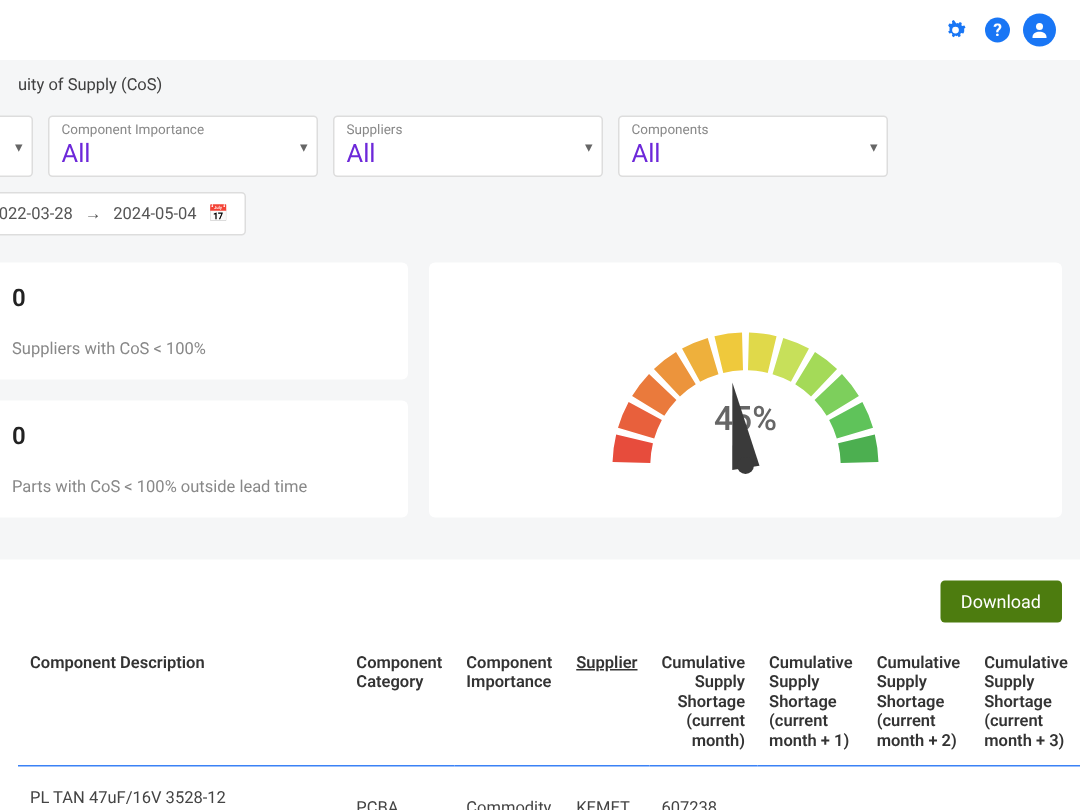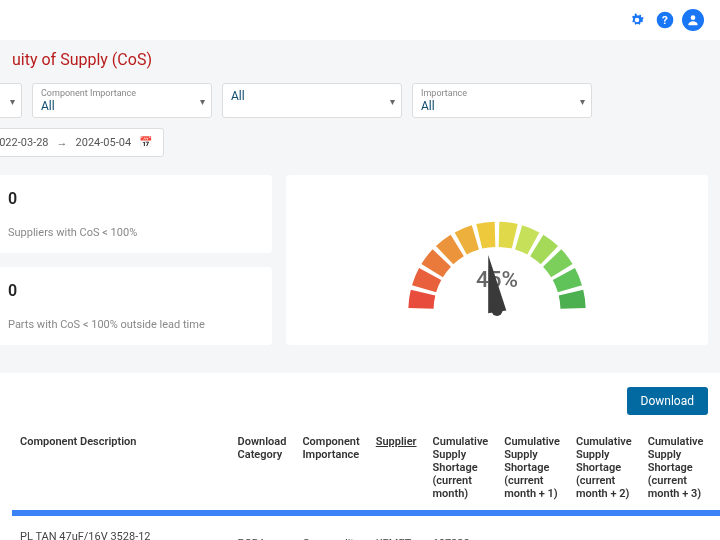--- a/index.html
+++ b/index.html
@@ -1,41 +1,41 @@
 <!DOCTYPE html>
 <html><head>
 <meta charset="utf-8">
 <style>
 *{box-sizing:border-box;margin:0;padding:0;font-family:-apple-system,BlinkMacSystemFont,"Segoe UI",Roboto,sans-serif}
 body{background:#f5f6f7;color:#2c2c2c;font-size:13px;overflow-x:hidden}
 .topbar{background:#fff;height:40px;display:flex;justify-content:flex-end;align-items:center;padding:0 16px;gap:6px}
 .topbar .icon-btn{width:22px;height:22px;border-radius:50%;display:flex;align-items:center;justify-content:center;cursor:pointer}
 .icon-blue{color:#1976f5}
 .icon-circle{background:#1976f5;color:#fff}
-.breadcrumb{padding:10px 12px 6px;font-size:16px;color:#b91c1c}
+.breadcrumb{padding:10px 12px 6px;font-size:11px;color:#404040}
 .filters{display:flex;gap:10px;padding:8px 12px;flex-wrap:wrap;margin-left:-30px}
 .sel{background:#fff;border:1px solid #ddd;border-radius:3px;padding:4px 8px;min-width:180px;display:flex;flex-direction:column;position:relative}
 .sel.small{min-width:40px}
 .sel .lbl{font-size:9px;color:#888}
-.sel .val{font-size:12px;color:#0c4a6e;padding-top:1px}
+.sel .val{font-size:17px;color:#6d28d9;padding-top:1px}
 .sel .chev{position:absolute;right:6px;top:50%;transform:translateY(-50%);color:#666;font-size:10px}
 .daterange{background:#fff;border:1px solid #ddd;border-radius:3px;padding:7px 10px;display:flex;align-items:center;gap:8px;font-size:11px;color:#555}
 .cards{display:flex;gap:14px;padding:10px 12px;margin-left:-20px}
 .leftcol{display:flex;flex-direction:column;gap:14px;width:280px}
 .card{background:#fff;border-radius:4px;padding:14px 16px}
 .card .num{font-size:16px;font-weight:600;color:#222;margin-bottom:18px}
 .card .desc{font-size:11px;color:#888}
 .gaugecard{background:#fff;border-radius:4px;padding:14px 16px;flex:1}
 .gaugecard .title{font-size:11px;color:#888;margin-bottom:10px}
 .gauge-wrap{display:flex;justify-content:center}
 .table-section{background:#fff;margin-top:18px;padding:14px 12px}
 .dl-row{display:flex;justify-content:flex-end;margin-bottom:10px}
-.dl-btn{background:#0369a1;color:#fff;border:none;border-radius:3px;padding:7px 14px;font-size:12px;cursor:pointer}
+.dl-btn{background:#4d7c0f;color:#fff;border:none;border-radius:3px;padding:7px 14px;font-size:12px;cursor:pointer}
 table{width:100%;border-collapse:collapse}
-th{text-align:left;font-size:11px;font-weight:600;color:#333;padding:10px 8px;border-bottom:6px solid #3b82f6;vertical-align:top}
+th{text-align:left;font-size:11px;font-weight:600;color:#333;padding:10px 8px;border-bottom:1px solid #3b82f6;vertical-align:top}
 td{font-size:11px;color:#444;padding:14px 8px;border-bottom:1px solid #f2f2f2;vertical-align:middle}
 svg{display:block}
 </style>
 </head>
 <body>
 
 <div class="topbar">
   <div class="icon-btn icon-blue">
     <svg width="18" height="18" viewBox="0 0 24 24" fill="currentColor">
         <path d="M19.4 13l.6-1-.6-1 1.5-1.2-1-1.7-1.9.4-.8-.8.4-1.9-1.7-1-1.2 1.5-1-.6-1 .6L10.5 3l-1.7 1 .4 1.9-.8.8-1.9-.4-1 1.7L7 10.2l-.6 1 .6 1L5.5 13.4l1 1.7 1.9-.4.8.8-.4 1.9 1.7 1 1.2-1.5 1 .6 1-.6 1.2 1.5 1.7-1-.4-1.9.8-.8 1.9.4 1-1.7L19.4 13zM12 15a3 3 0 110-6 3 3 0 010 6z"></path>
@@ -61,25 +61,26 @@
   <div class="sel small">
       <span class="val">&nbsp;</span>
       <span class="chev">▾</span>
     </div>
   <div class="sel">
     <span class="lbl">Component Importance</span>
     <span class="val">All</span>
     <span class="chev">▾</span>
   </div>
   <div class="sel">
+    <span class="lbl">Suppliers</span>
     <span class="val">All</span>
     <span class="chev">▾</span>
   </div>
   <div class="sel">
-    <span class="lbl">Importance</span>
+    <span class="lbl">Components</span>
     <span class="val">All</span>
     <span class="chev">▾</span>
   </div>
   <div class="daterange">
     <span>2022-03-28</span>
     <span>→</span>
     <span>2024-05-04</span>
     <span style="color:#aaa">📅</span>
   </div>
 </div>
@@ -119,24 +120,24 @@
 </div>
 
 <div class="table-section">
   <div class="dl-row">
     <button class="dl-btn">Download</button>
   </div>
   <table>
     <thead>
         <tr id="thead-row">
           <th style="width: 23%;">Component Description</th>
-          <th style="width: 9%;">Download Category</th>
+          <th style="width: 9%;">Component Category</th>
           <th style="width: 9%;">Component Importance</th>
           <th style="width: 8%; text-decoration: underline;">Supplier</th>
-          <th style="width: 11%;">Cumulative Supply Shortage (current month)</th>
+          <th style="width: 11%; text-align: right;">Cumulative Supply Shortage (current month)</th>
           <th style="width: 11%;">Cumulative Supply Shortage (current month + 1)</th>
           <th style="width: 11%;">Cumulative Supply Shortage (current month + 2)</th>
           <th style="width: 11%; margin-left: 28px;">Cumulative Supply Shortage (current month + 3)</th>
           <th style="width: 7%;">Notes</th>
         </tr>
       </thead>
     <tbody id="tbody">
         <tr>
           <td>PL TAN 47uF/16V 3528-12 20%KEMET/T521T476M016ATE0907607</td>
           <td>PCBA</td>

